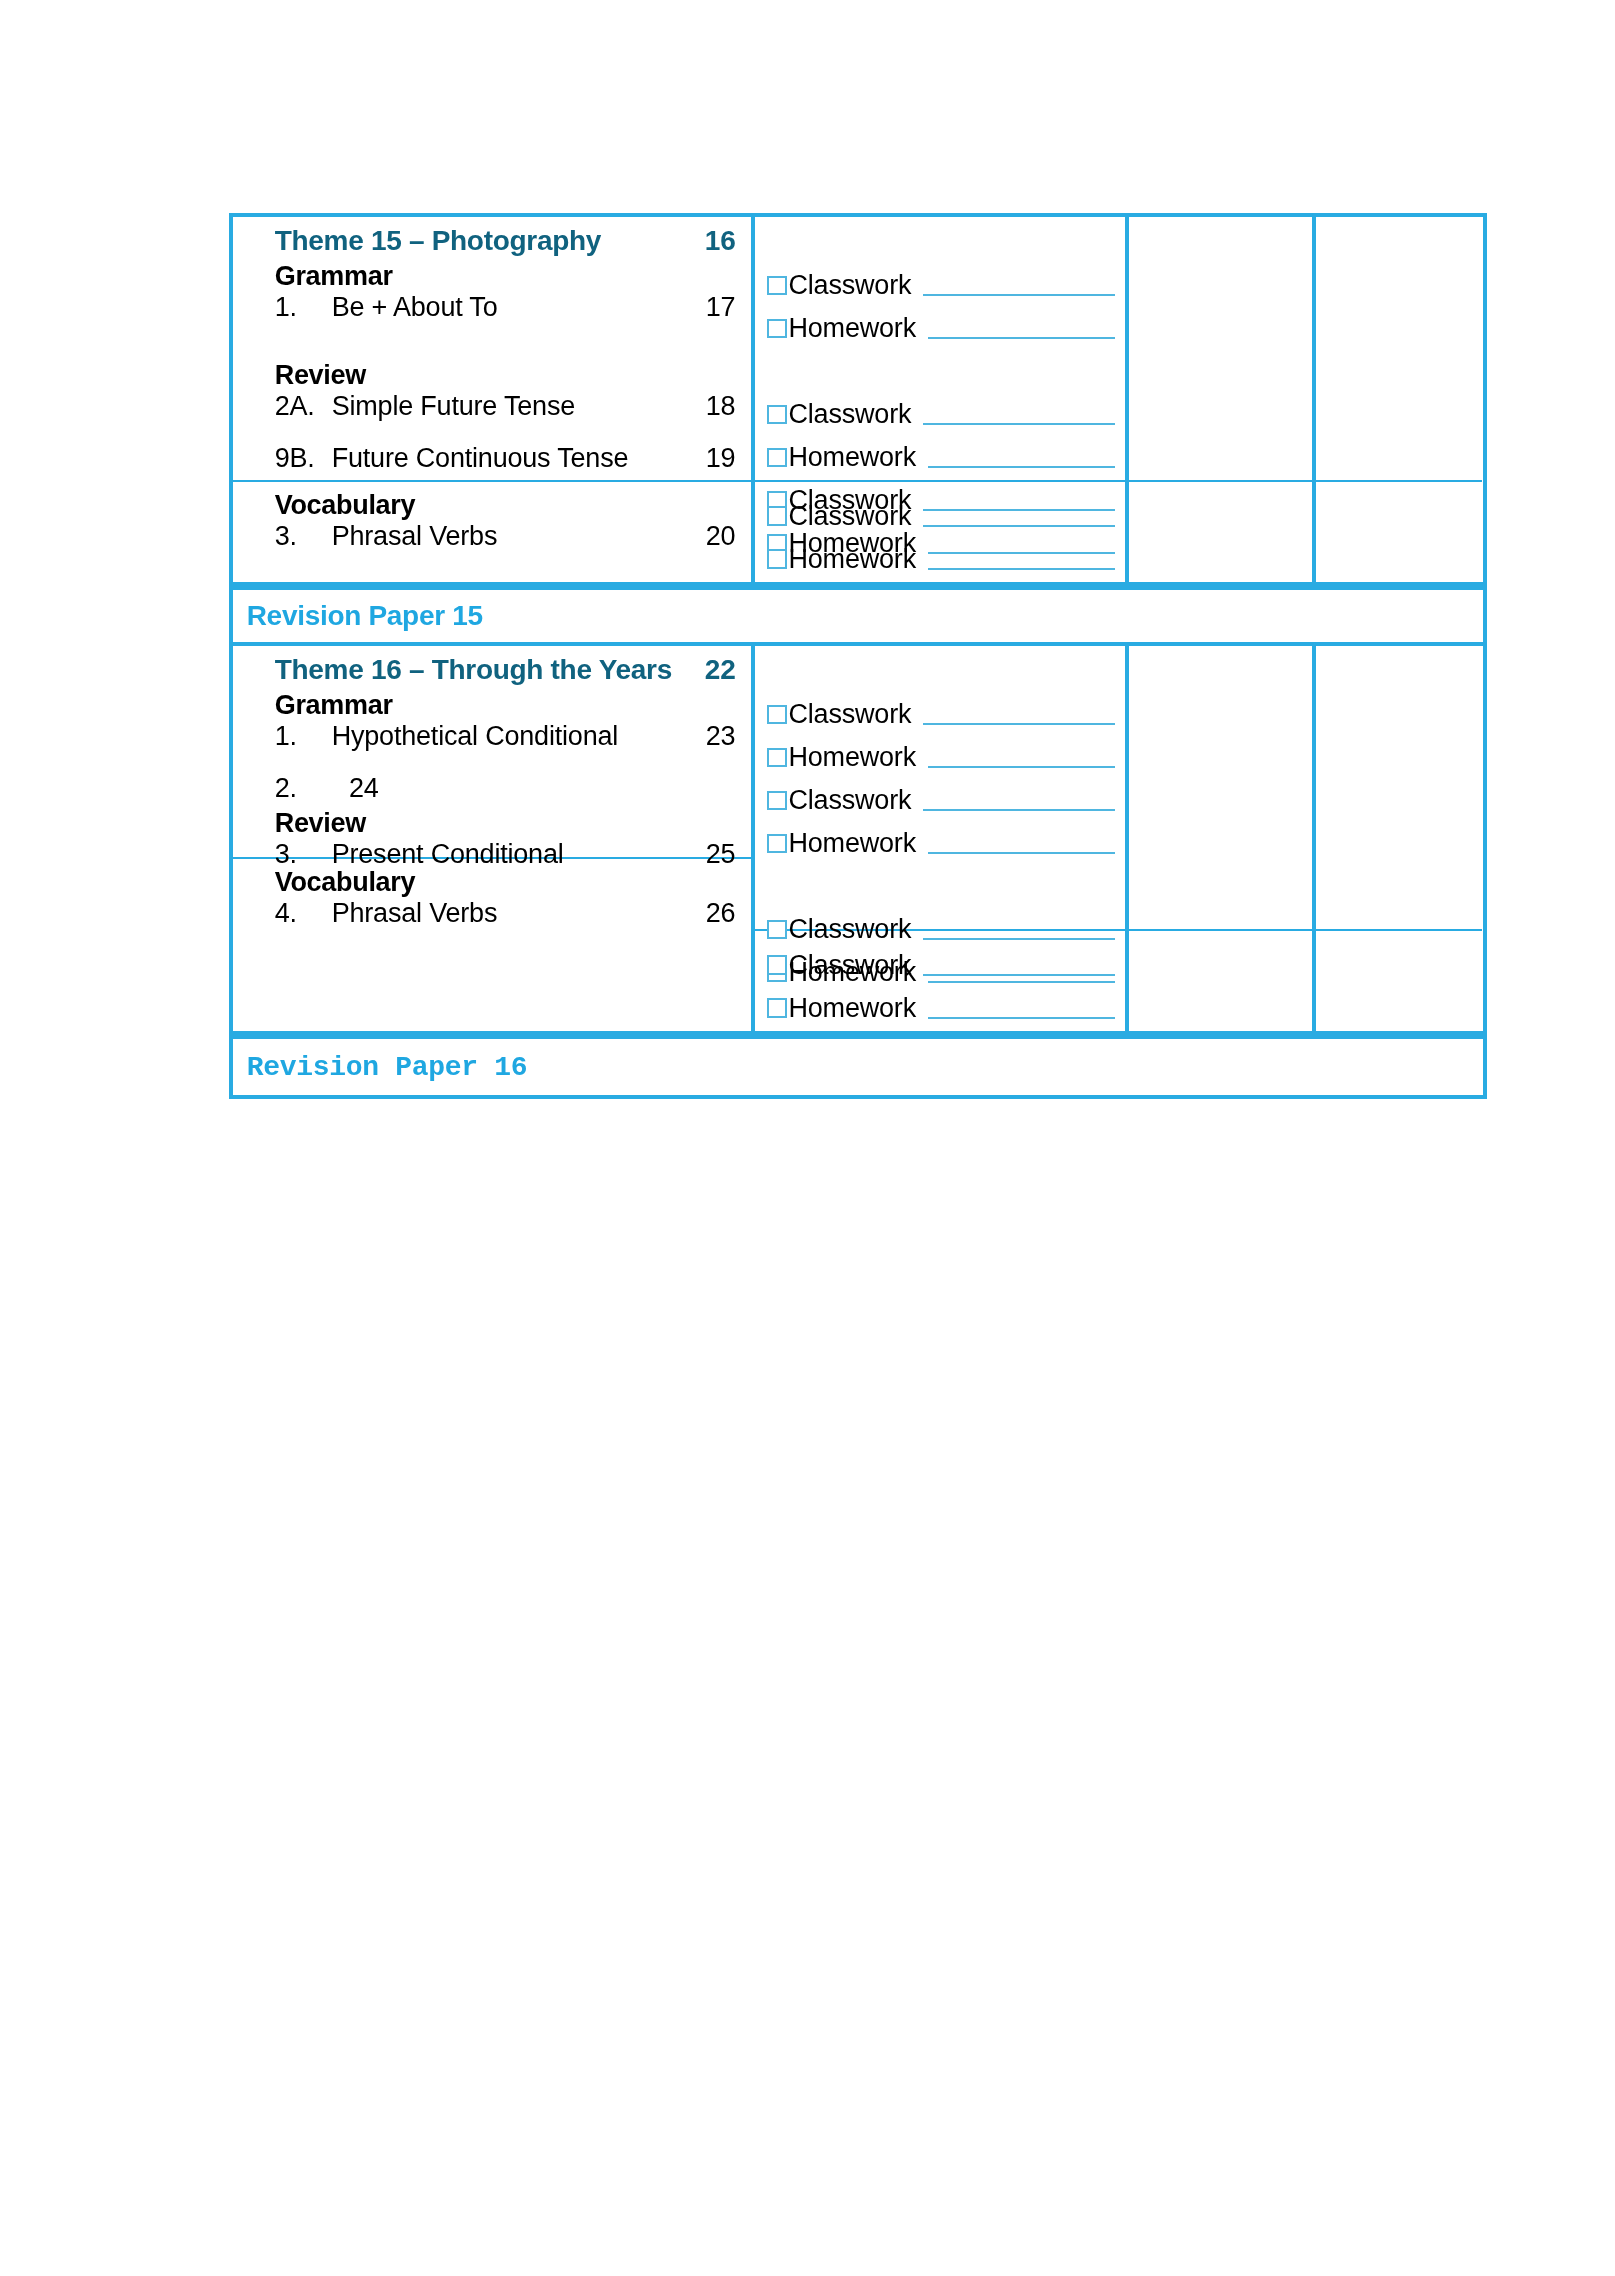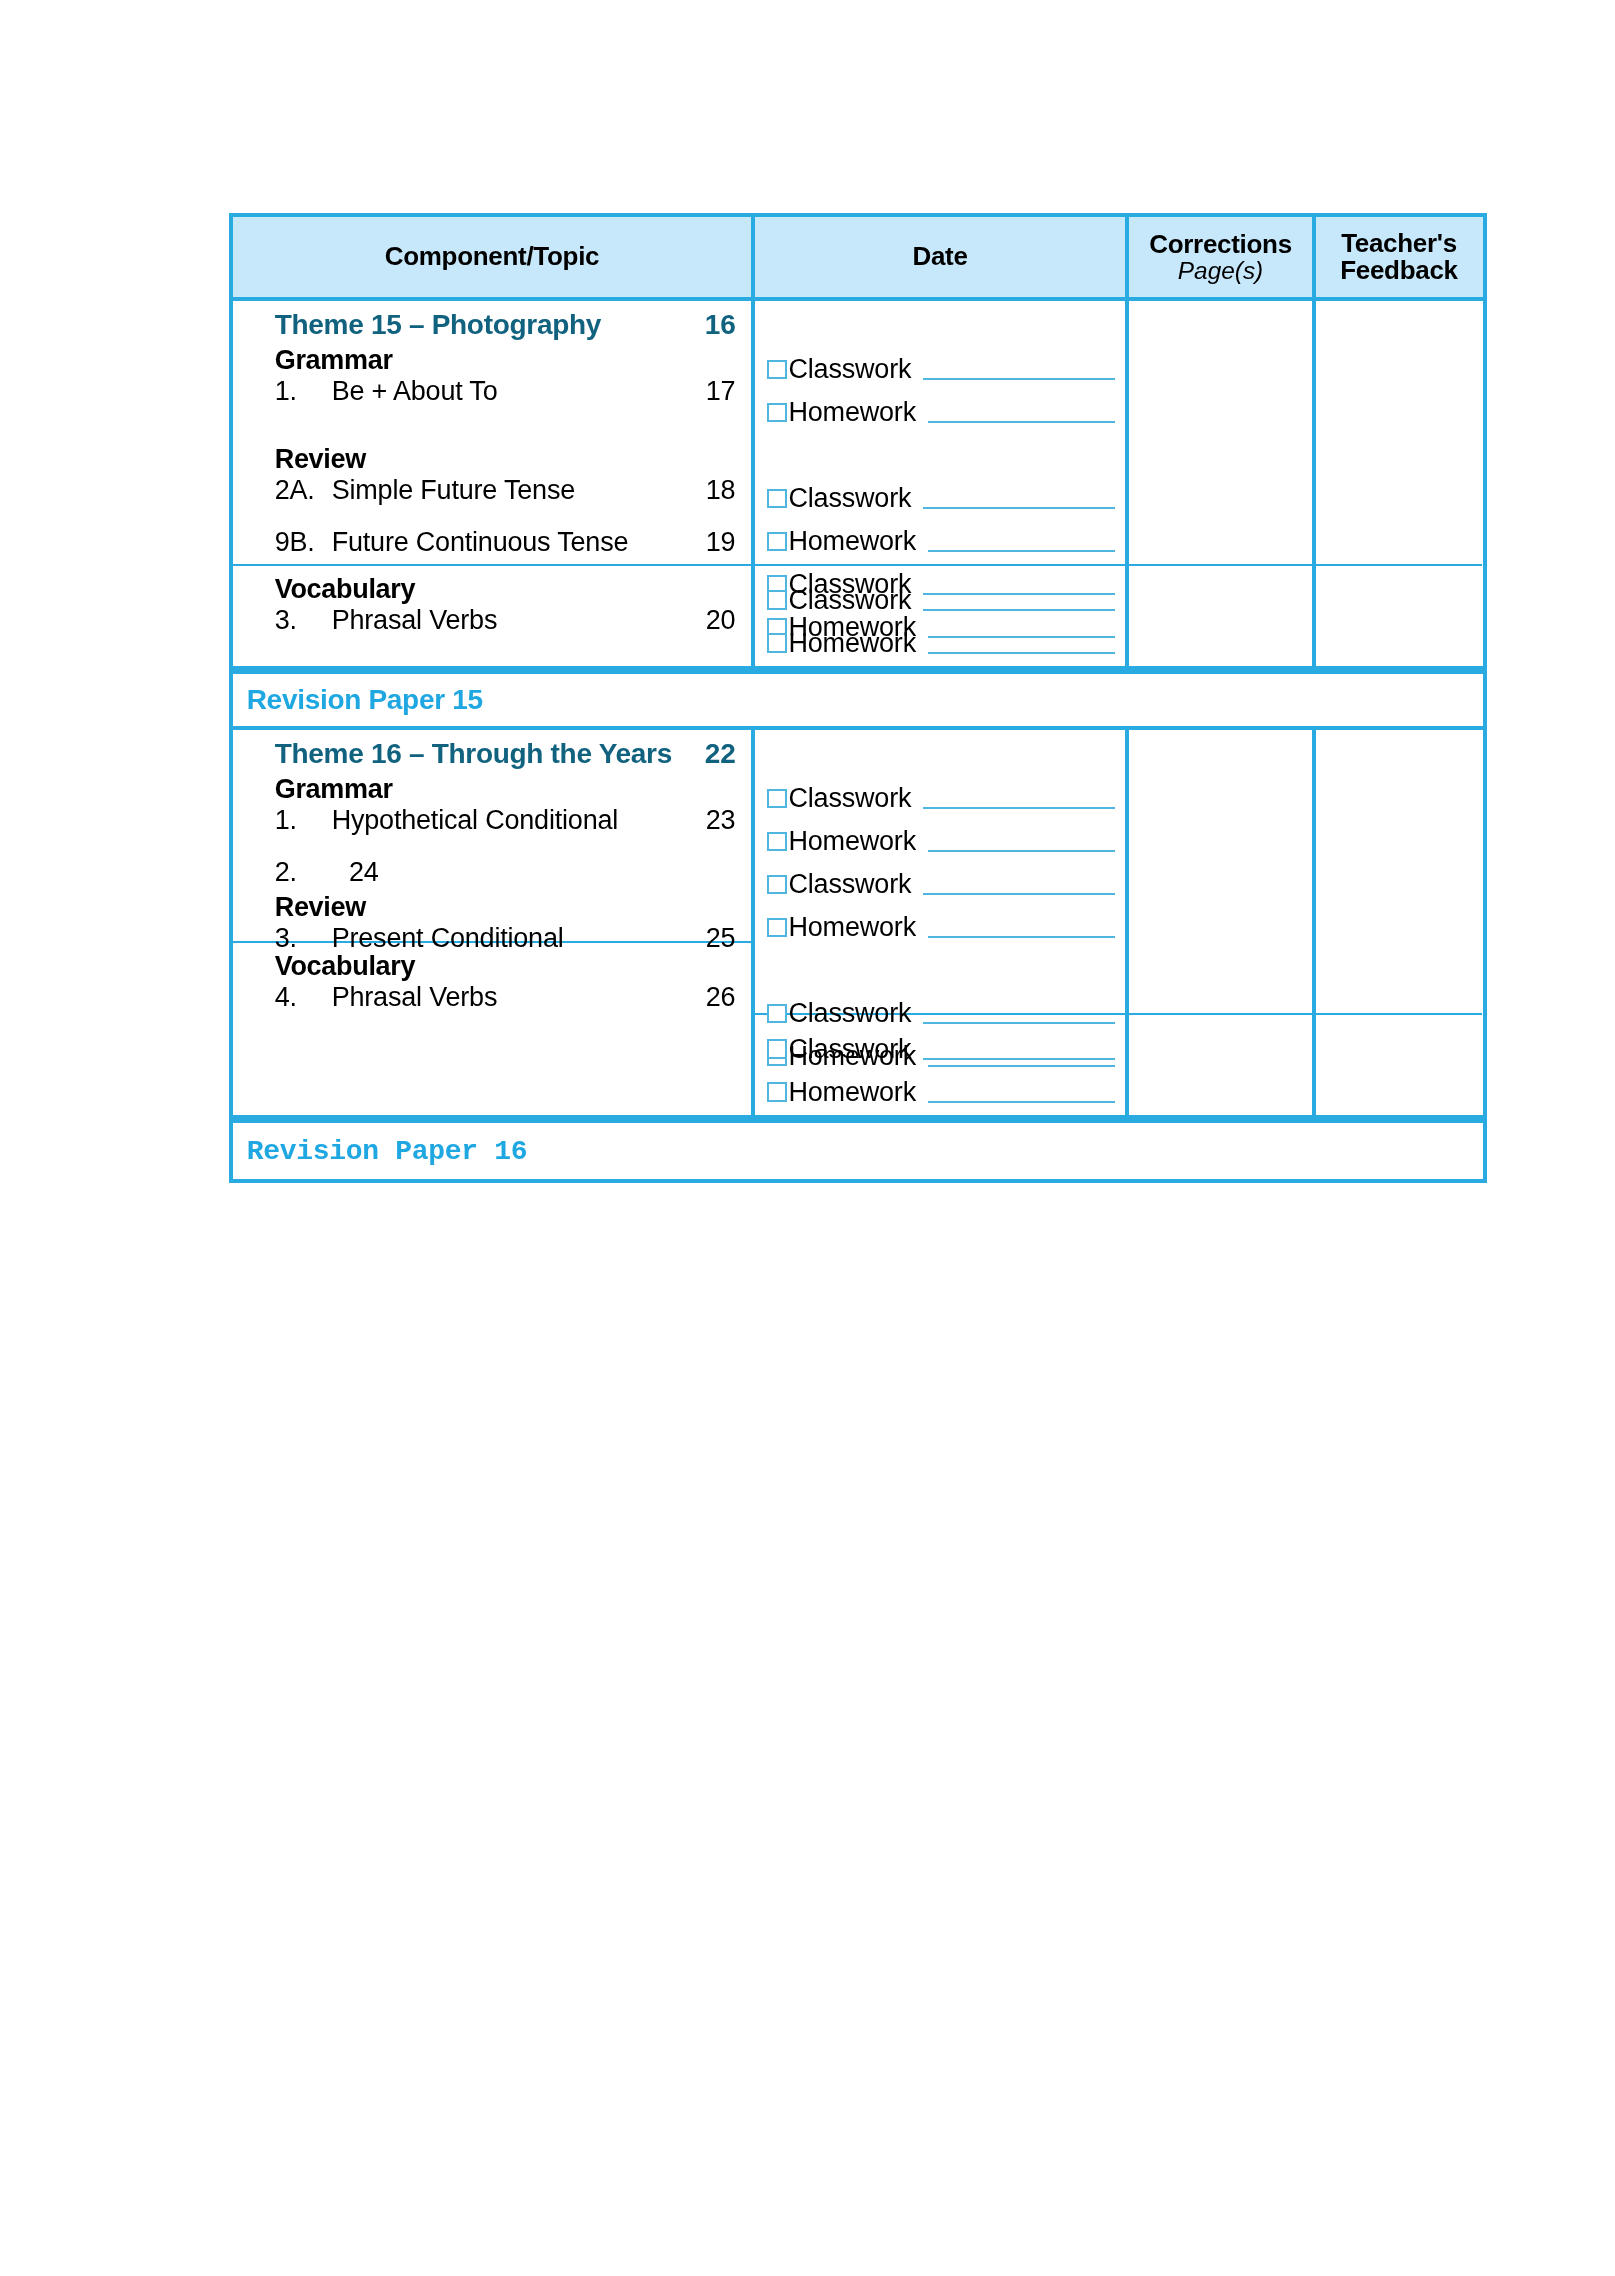--- a/index.html
+++ b/index.html
@@ -192,35 +192,20 @@
     letter-spacing: -0.3px;
   }
 </style>
 </head>
 <body>
 
 <div class="page">
 
   <div class="checklist-table">
 
-    <div class="thead">
-      <div class="th th-component">
-        <span>Component/Topic</span>
-      </div>
-      <div class="th th-date">
-        <span>Date</span>
-      </div>
-      <div class="th th-corr">
-        <span>Corrections</span>
-        <span class="th-sub">Page(s)</span>
-      </div>
-      <div class="th th-feedback">
-        <span>Teacher's Feedback</span>
-      </div>
-    </div>
 
     <div class="theme-block">
 
       <div class="col-component">
 
         <div class="sec" style="height:265px;">
           <div class="comp-pad">
             <div class="theme-title">
               <span>Theme 15 – Photography</span>
               <span class="pg">16</span>

